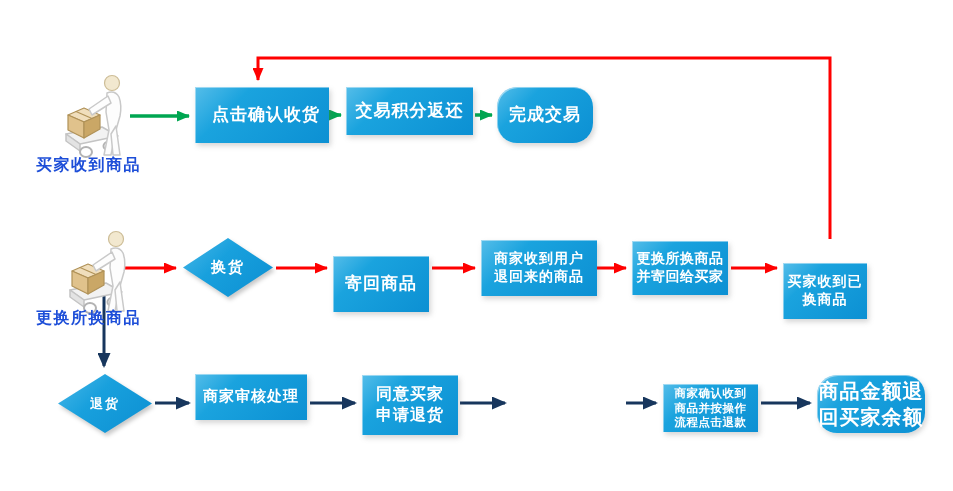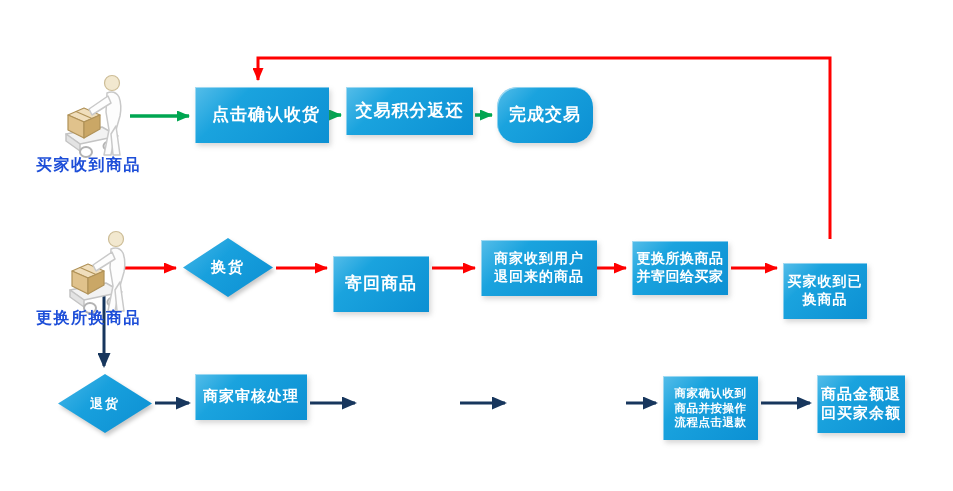--- a/index.html
+++ b/index.html
@@ -114,19 +114,21 @@
 退回来的商品</div>
   <div class="node" style="left:632px;top:241px;width:96px;height:54px;font-size:14px;letter-spacing:0.5px;">更换所换商品
 并寄回给买家</div>
   <div class="node" style="left:783px;top:243px;width:84px;height:56px;font-size:14px;margin-top:20px;">买家收到已
 换商品</div>
 
   <div class="diamond-wrap" style="left:58px;top:374px;width:94px;height:59px;">
     <div class="diamond" style="font-size:13px;">退货</div>
   </div>
   <div class="node" style="left:195px;top:374px;width:112px;height:46px;font-size:15px;">商家审核处理</div>
-  <div class="node" style="left:663px;top:376px;width:95px;height:64px;font-size:11.5px;letter-spacing:0.5px;">商家确认收到
+  <div class="node" style="left:362px;top:375px;width:96px;height:60px;font-size:16px;">同意买家
+申请退货</div>
+  <div class="node" style="left:663px;top:384px;width:95px;height:48px;font-size:11.5px;letter-spacing:0.5px;">商家确认收到
 商品并按操作
 流程点击退款</div>
-  <div class="node" style="left:817px;top:375px;width:88px;height:58px;font-size:15px;">商品金额退
+  <div class="node" style="left:817px;top:375px;width:108px;height:58px;font-size:20px;border-radius:20px;">商品金额退
 回买家余额</div>
 
 </div>
 
 </body></html>

